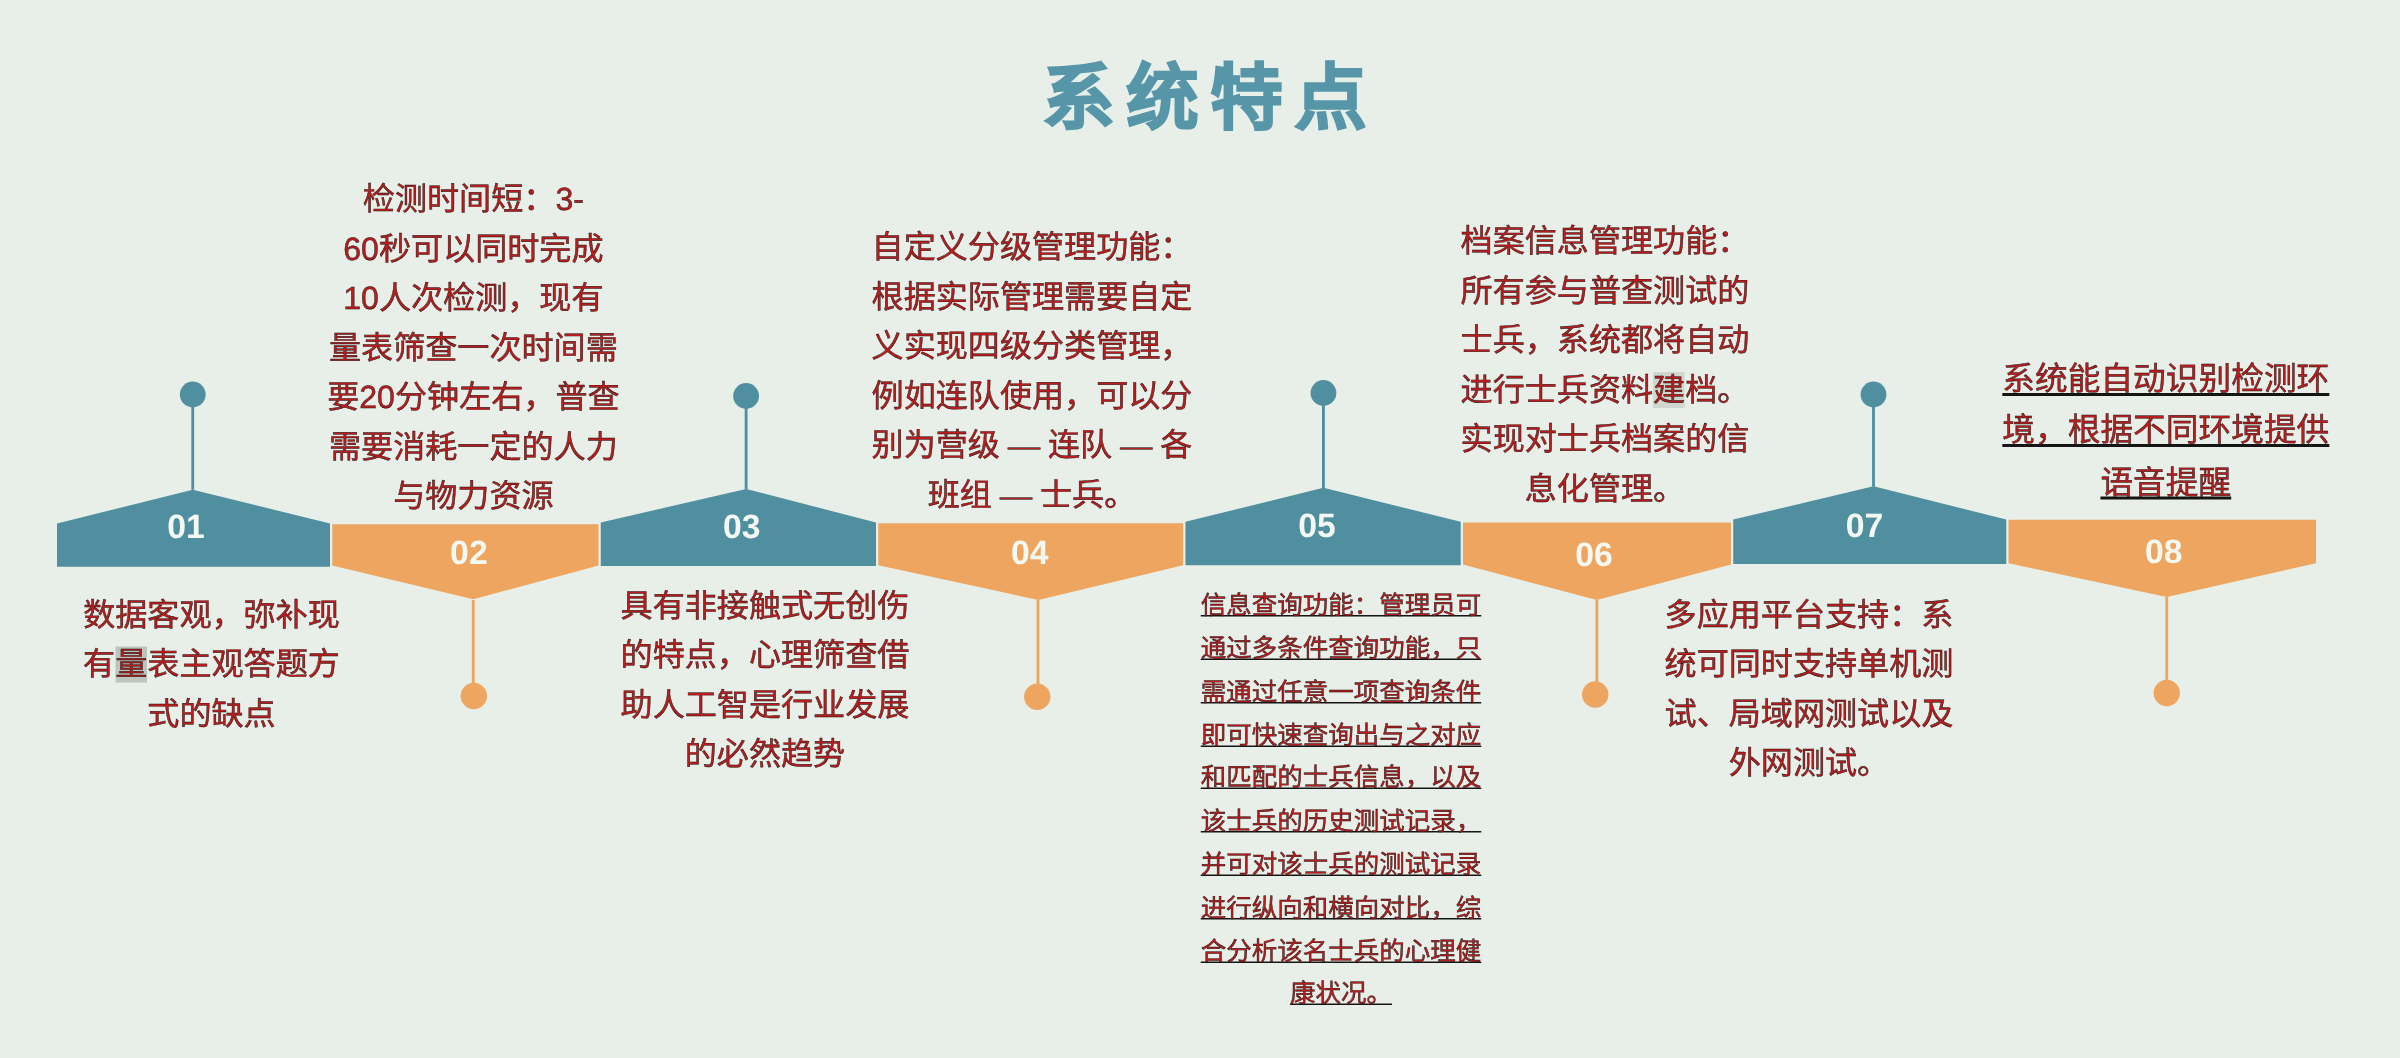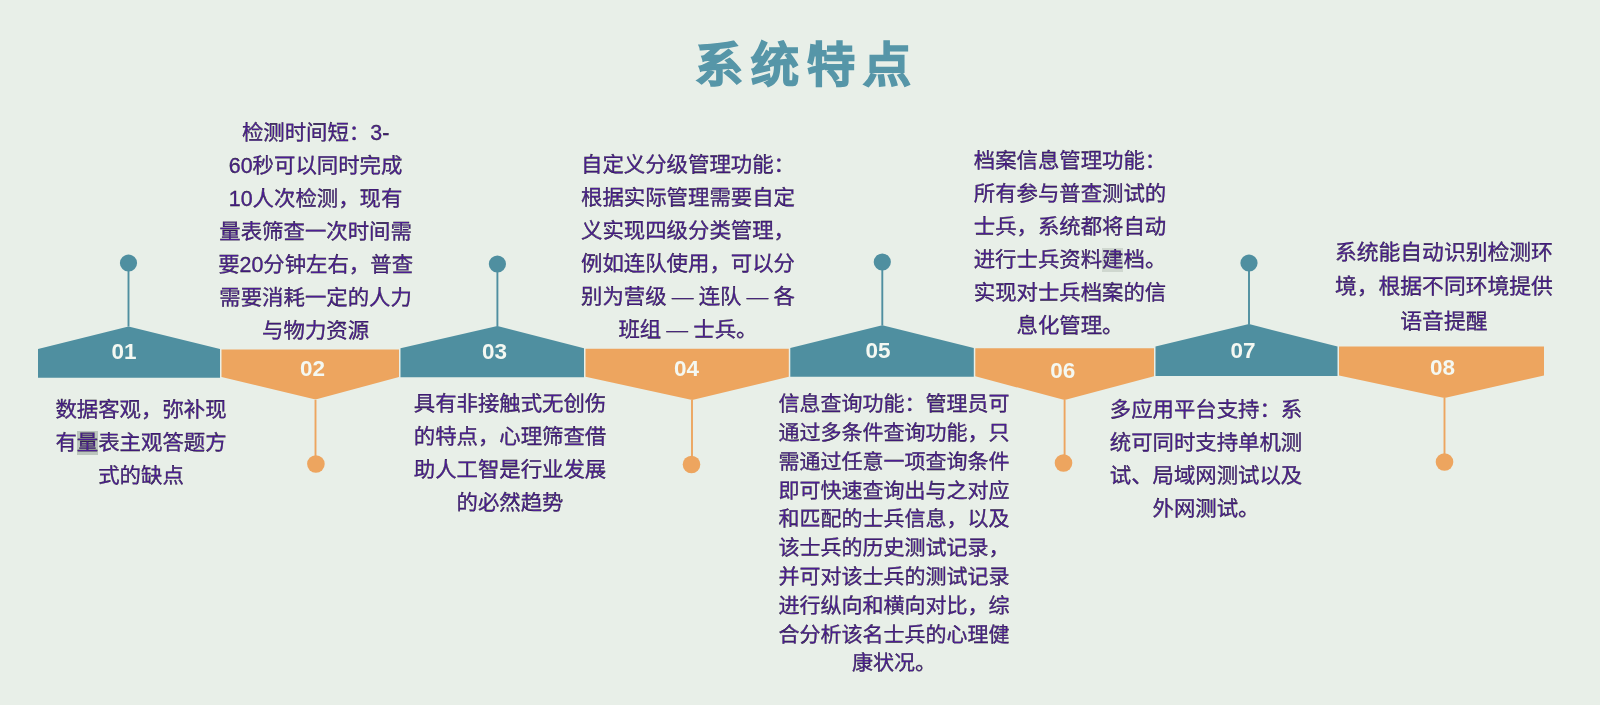--- a/index.html
+++ b/index.html
@@ -1,23 +1,23 @@
 <!DOCTYPE html>
 <html lang="zh-CN"><head>
 <meta charset="utf-8">
 <style>
   html,body{margin:0;padding:0;}
   body{width:1600px;height:705px;background:#e8efe8;position:relative;overflow:hidden;
        font-family:"Liberation Sans",sans-serif;}
   #title{position:absolute;left:0;top:26px;width:1614px;text-align:center;
          font-size:48px;font-weight:bold;color:#5696a8;letter-spacing:8px;
          -webkit-text-stroke:1.4px #5696a8;}
-  .blk{position:absolute;text-align:center;color:#4c1d95;font-size:21.4px;line-height:33px;-webkit-text-stroke:0.3px #151515;}
-  .b5{font-size:21px;line-height:28.8px;}
-  .b8{font-size:21.8px;line-height:34.6px;}
+  .blk{position:absolute;text-align:center;color:#b91c1c;font-size:21.4px;line-height:33px;-webkit-text-stroke:0.3px #151515;}
+  .b5{font-size:17px;line-height:28.8px;text-decoration:underline;}
+  .b8{font-size:21.8px;line-height:34.6px;text-decoration:underline;}
   svg{position:absolute;left:0;top:0;}
   .hl1{background:rgba(125,138,128,0.42);}
   .hl2{background:rgba(150,160,150,0.30);}
 </style>
 </head>
 <body>
 <svg width="1600" height="705" viewBox="0 0 1600 705">
 
   <path d="M38,349 L128.5,326.5 L220,349 L220,377.8 L38,377.8 Z" fill="#4f8fa0"></path>
   <path d="M400.5,348.3 L497.4,326 L584,348.3 L584,377.3 L400.5,377.3 Z" fill="#4f8fa0"></path>

